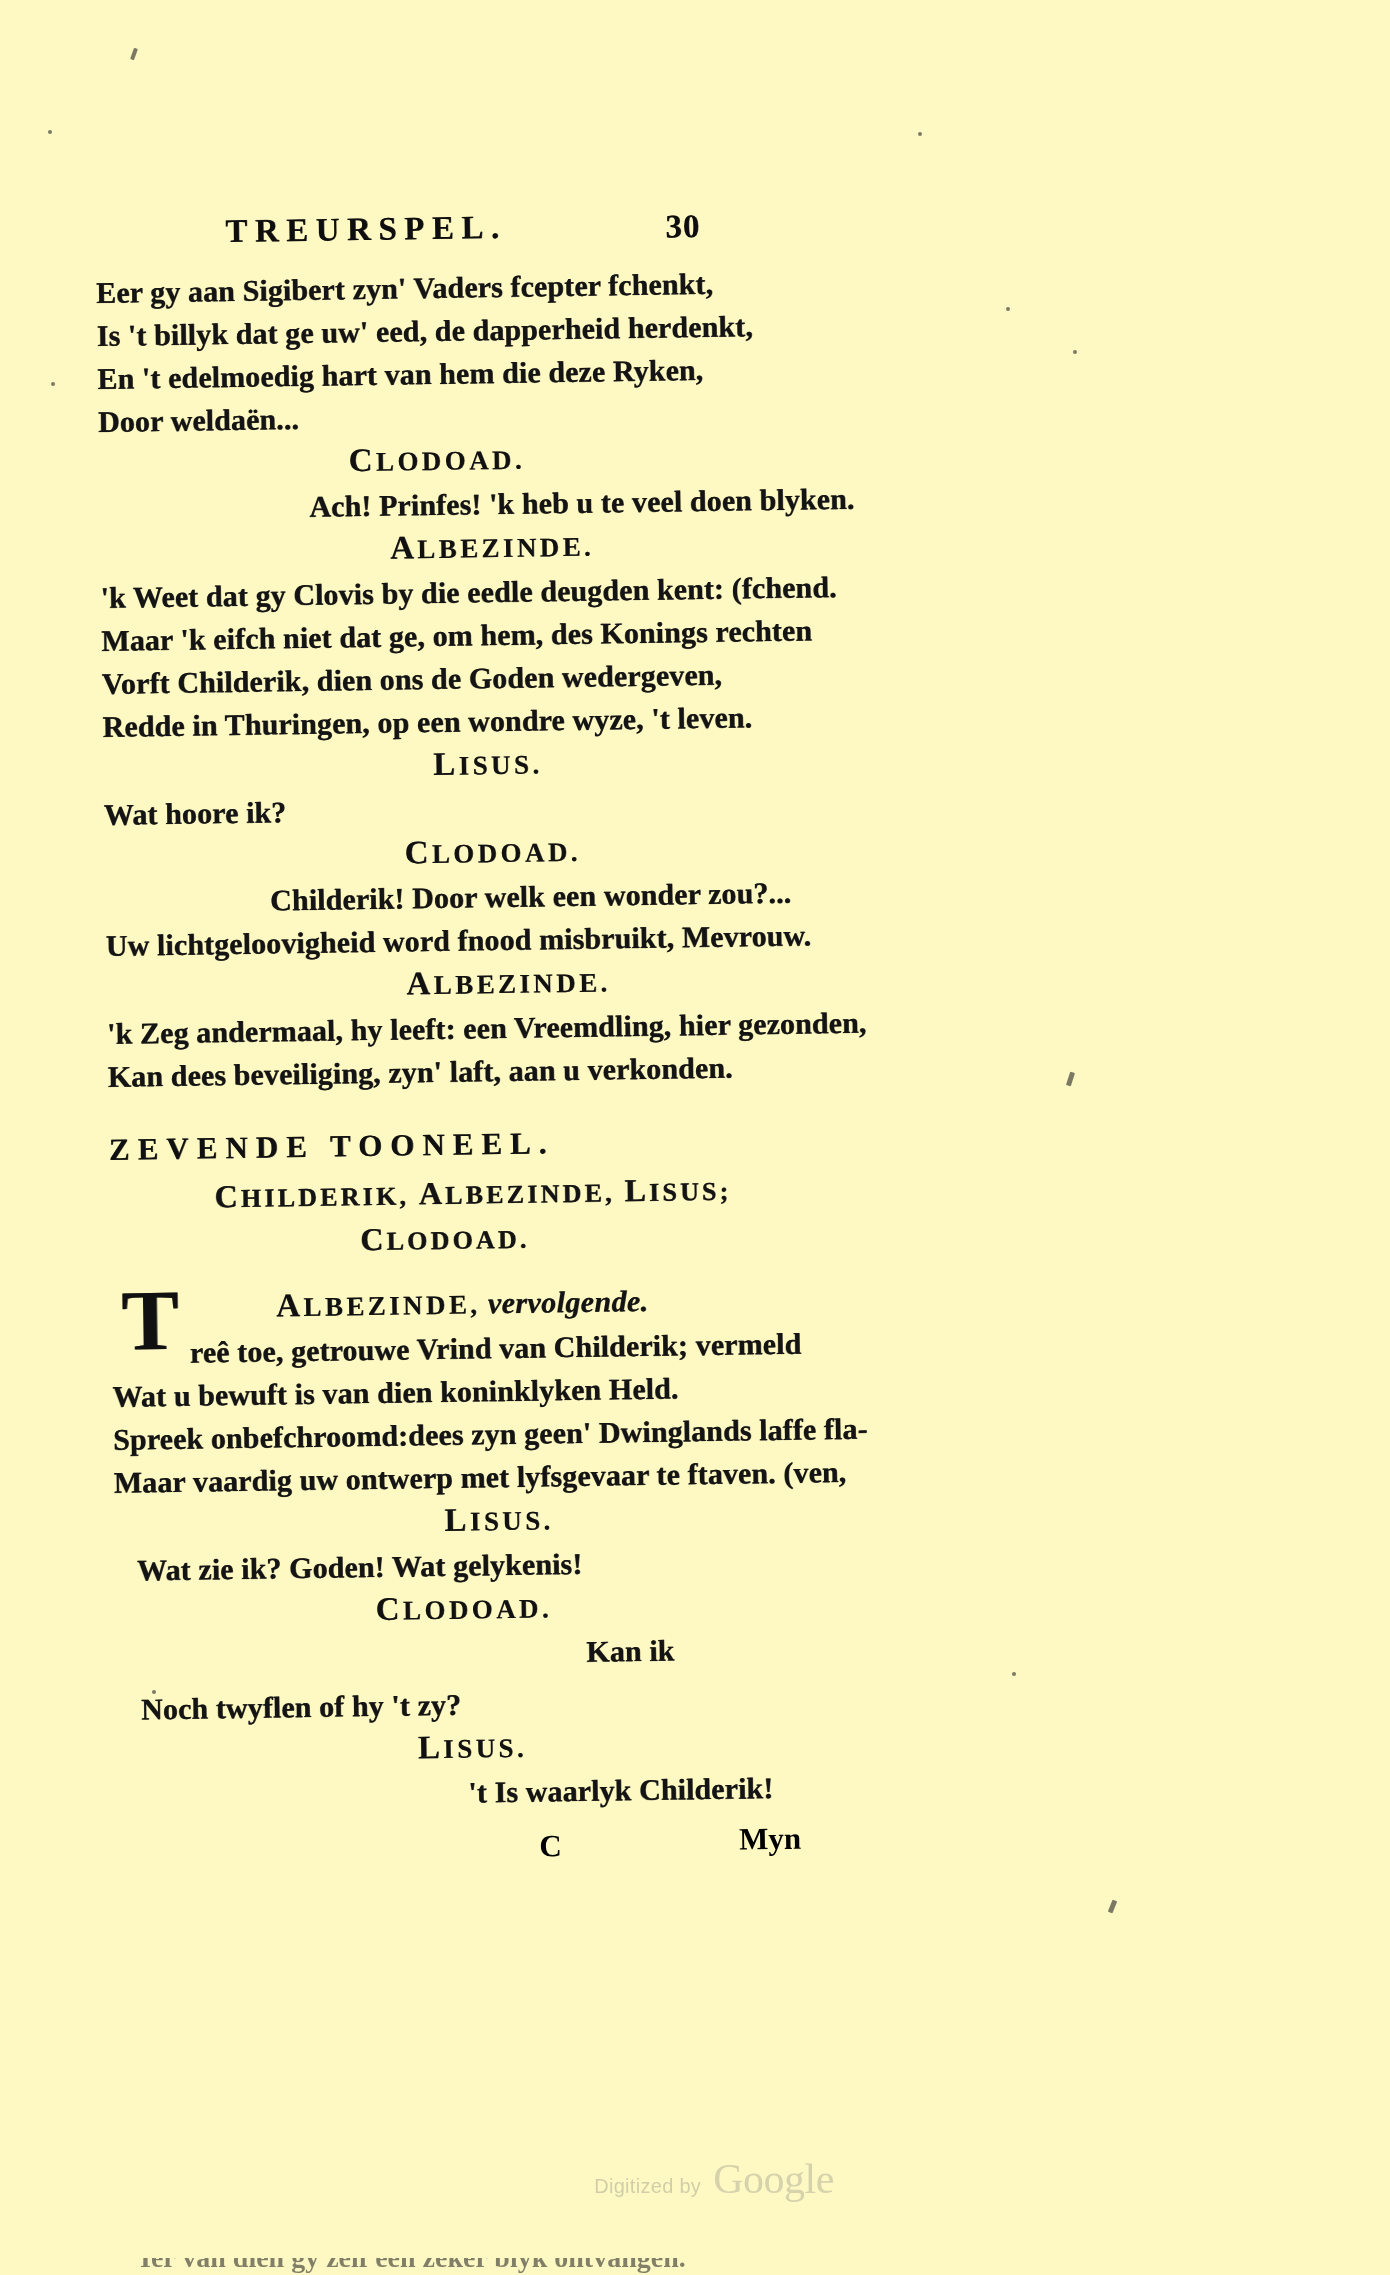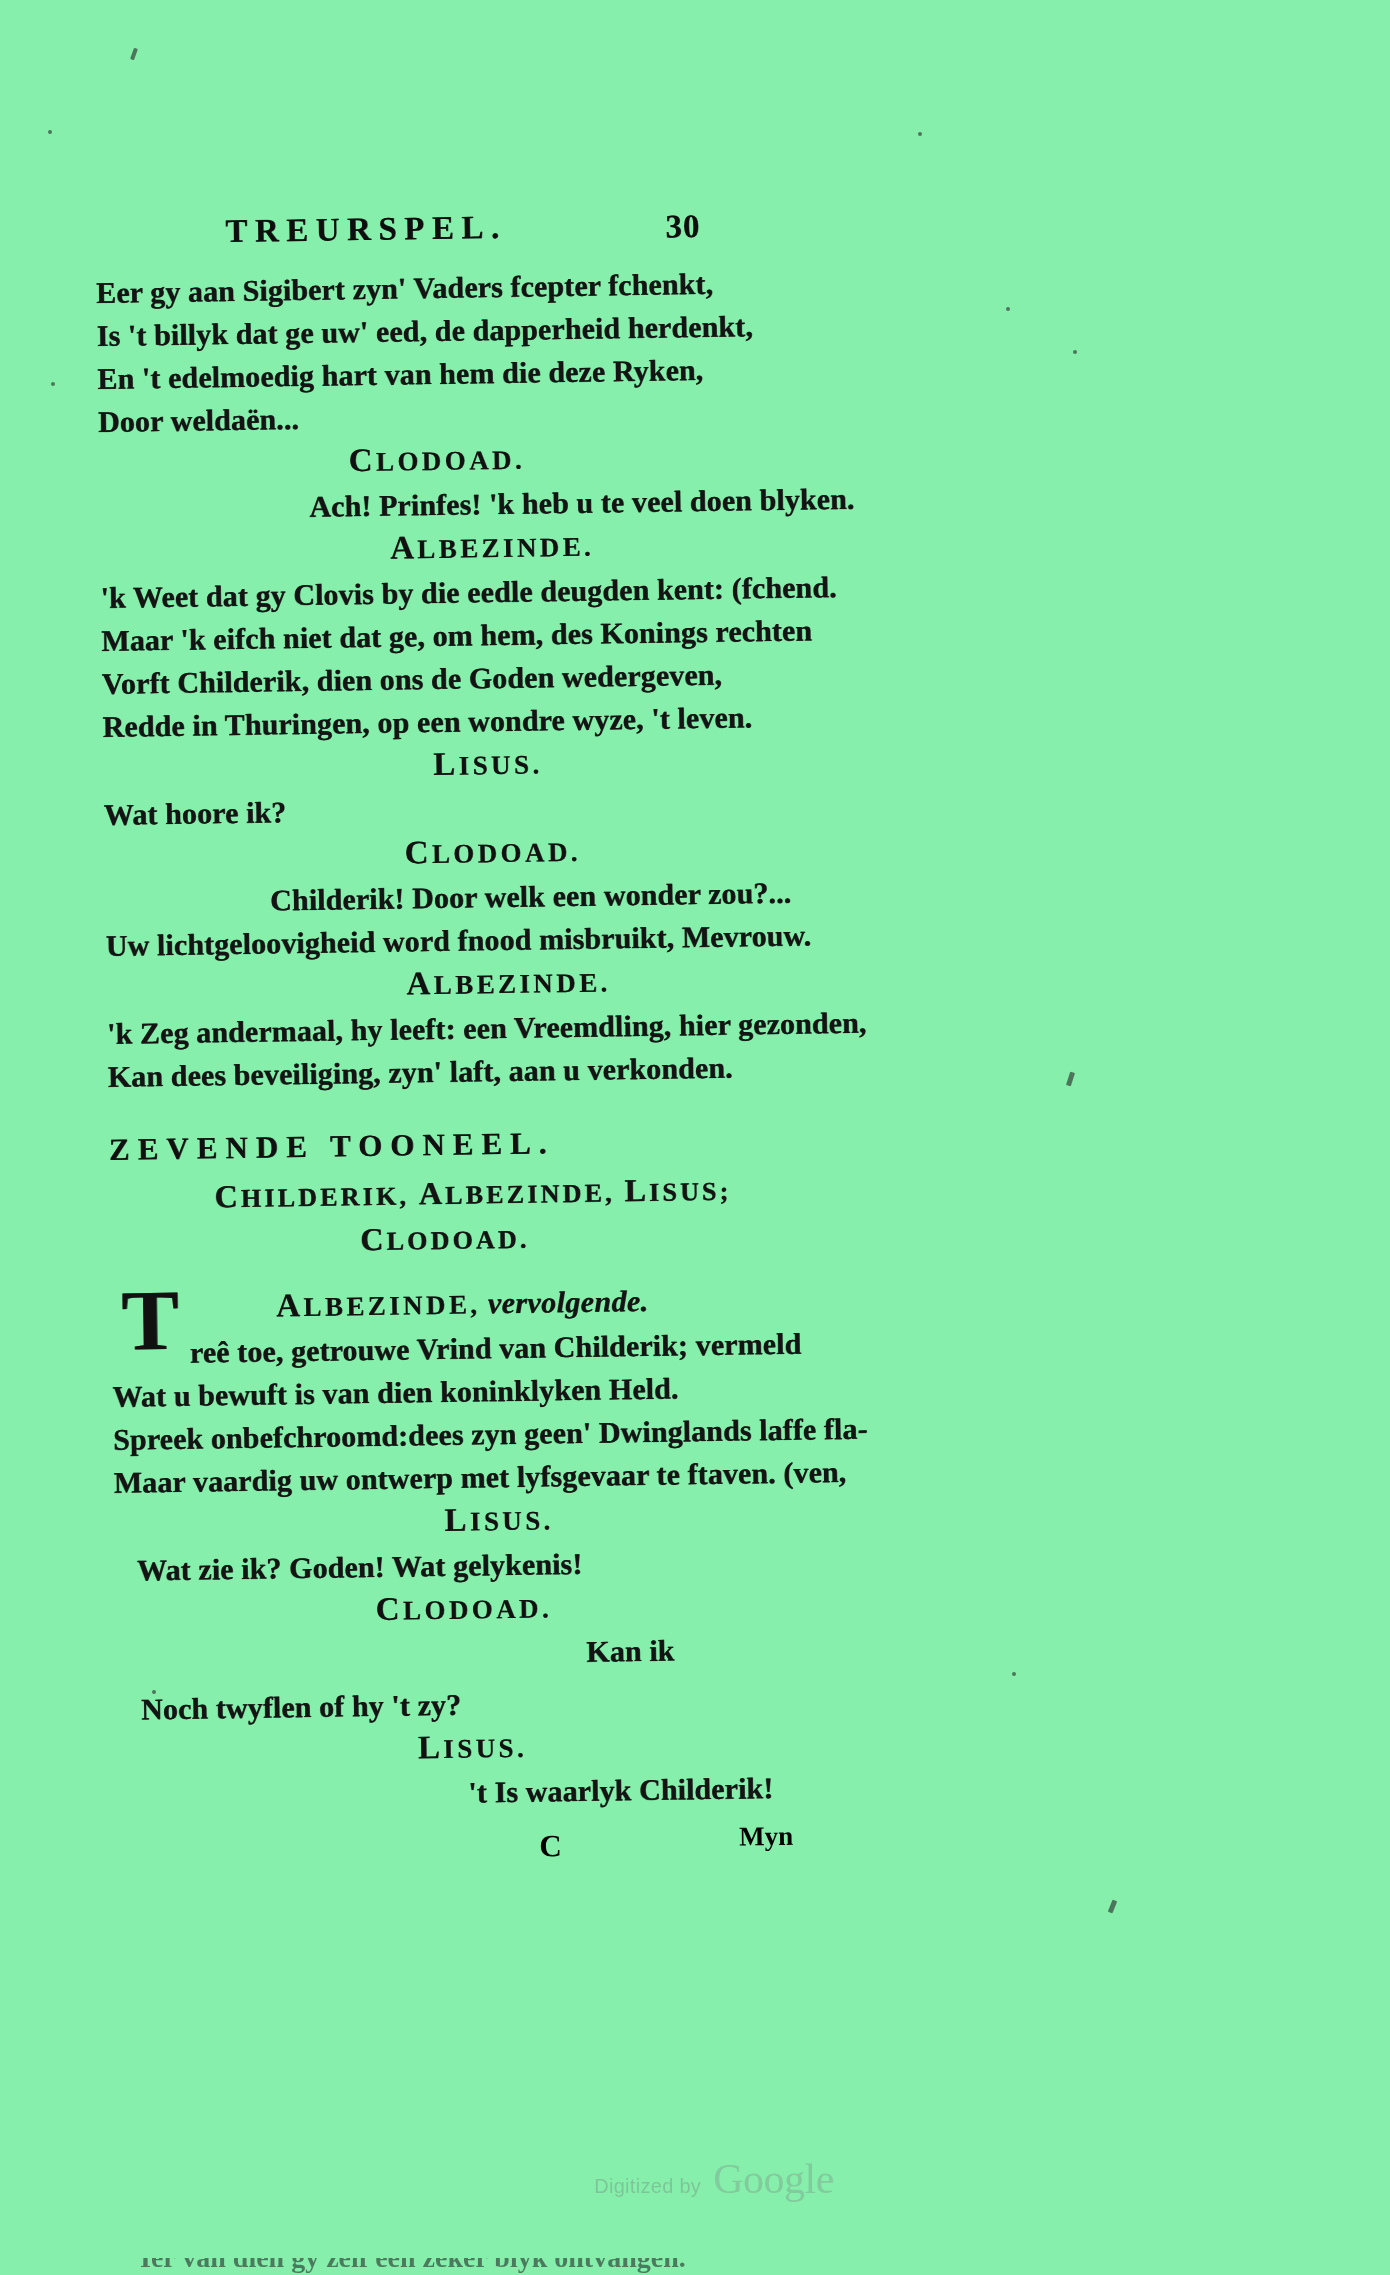--- a/index.html
+++ b/index.html
@@ -13,21 +13,21 @@
     position: relative;
     font-family: "Liberation Serif", "DejaVu Serif", serif;
     color: #000000;
     overflow: hidden;
   }
 
   
   #page-sheet {
     position: absolute;
     inset: 0;
-    background: #86efac;
+    background: #fef9c3;
     padding-left: 24px;
   }
 
   
   .speck {
     position: absolute;
     background: #2a2a2a;
     border-radius: 50%;
     opacity: .62;
   }
@@ -137,21 +137,21 @@
 
   
   #foot-row {
     position: relative;
     height: 48px;
     margin-top: 16px;
     font-size: 30px;
     font-weight: 600;
   }
   #signature-mark { position: absolute; left: 420px; top: 0; font-size: 31px; }
-  #catchword     { position: absolute; left: 620px; top: -4px; font-size: 27px; }
+  #catchword     { position: absolute; left: 620px; top: -4px; font-size: 31px; }
 
   
   #digitized-by {
     position: absolute;
     left: 690px;
     top: 2155px;
     transform: translateX(-50%);
     display: flex;
     align-items: baseline;
     gap: 12px;

